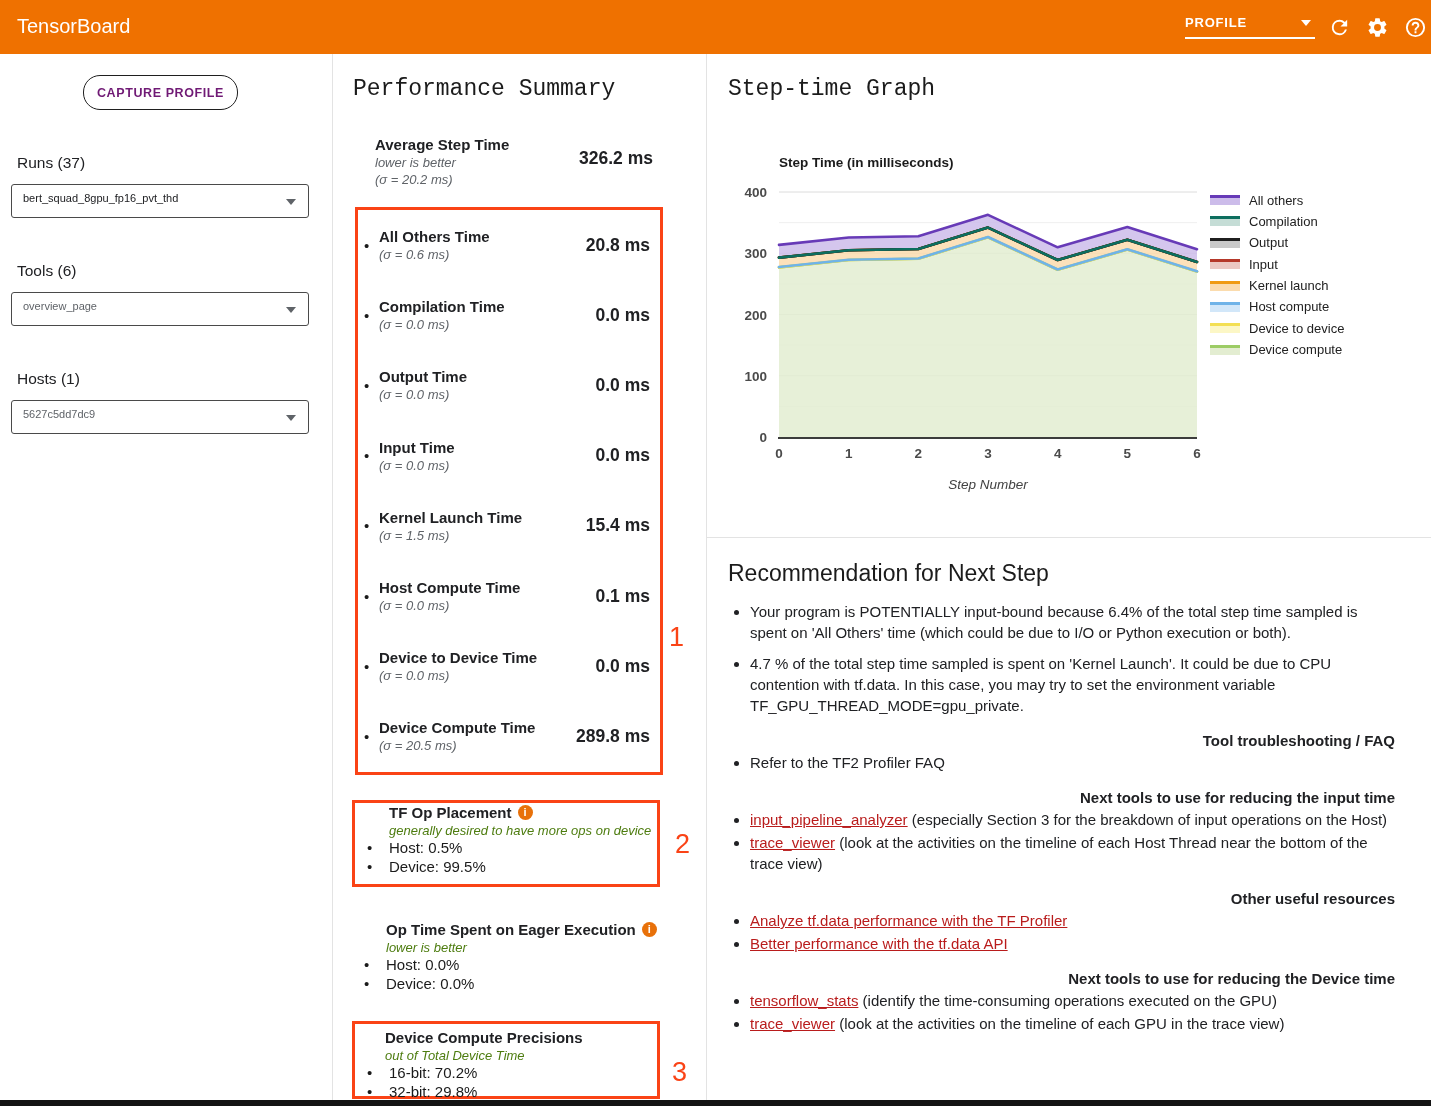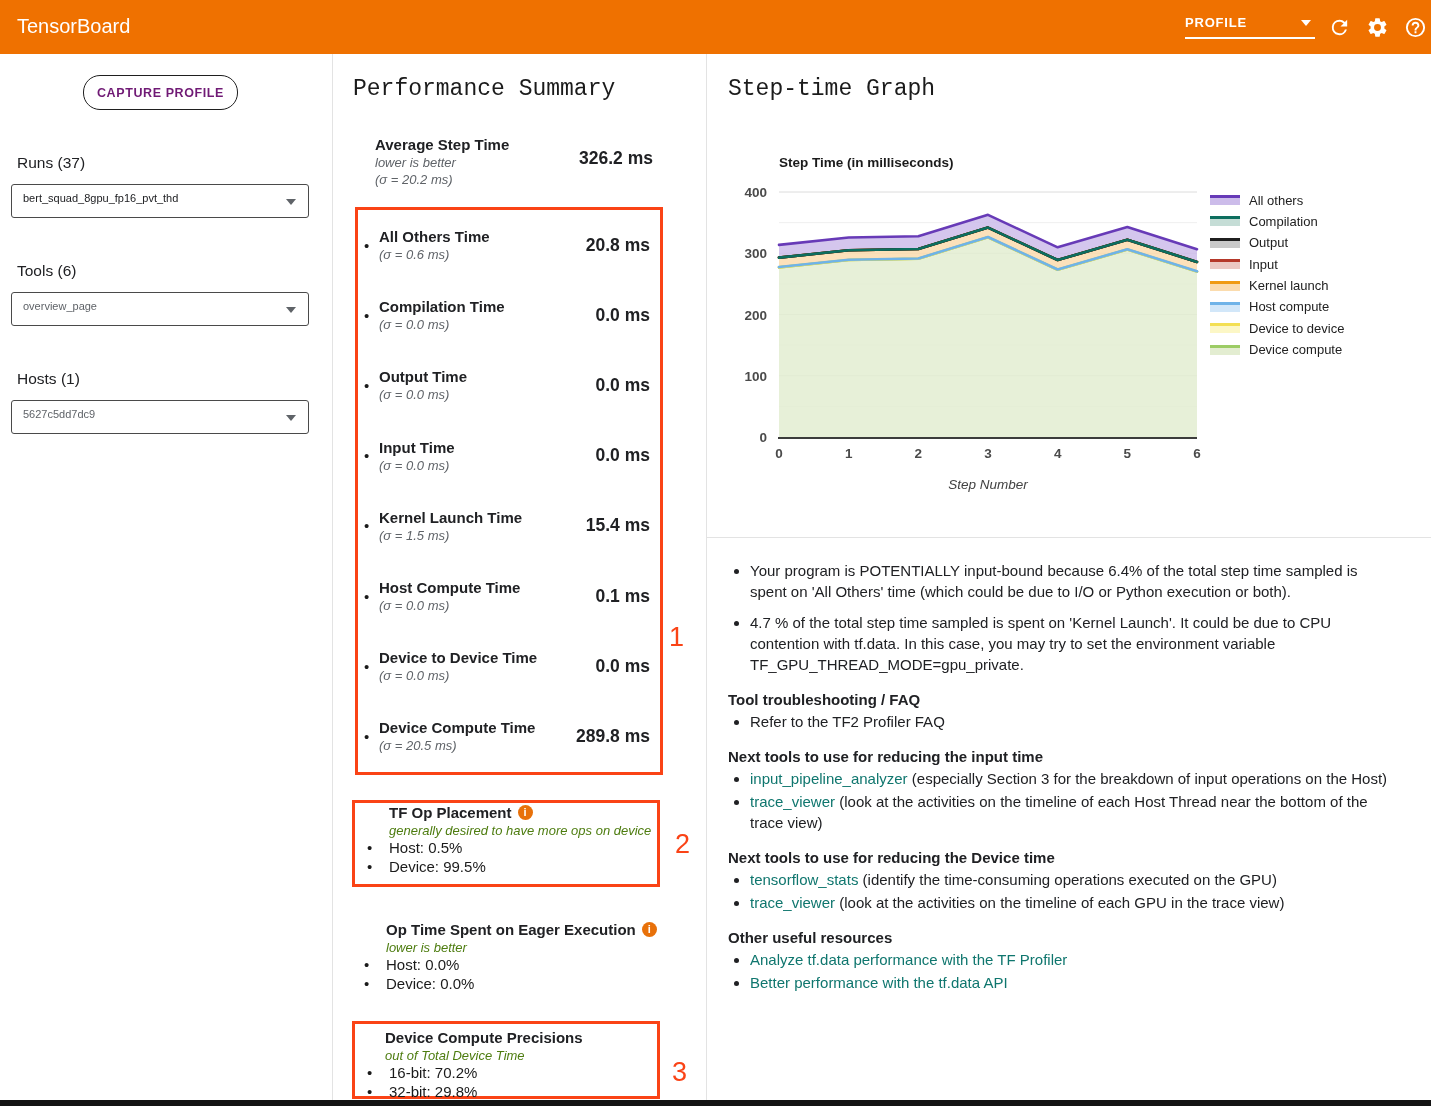--- a/index.html
+++ b/index.html
@@ -59,22 +59,22 @@
   #chart { position:absolute; left:0; top:86px; }
   .legend { position:absolute; left:503px; top:138px; }
   .legend-item { display:flex; align-items:center; height:16px; margin-bottom:5.4px; }
   .legend-swatch { width:30px; height:10px; border-top:3.5px solid #000; margin-right:9px; flex:none; }
   .legend-label { font-size:13px; color:#212121; white-space:nowrap; }
   .rec { position:absolute; left:0; right:0; top:483px; bottom:0; border-top:1px solid #e3e3e3; padding:22px 36px 0 21px; }
   .rec h2 { font-size:23px; font-weight:400; margin:0 0 14px 0; color:#1b1b1b; }
   .rec ul { margin:0; padding-left:22px; list-style:disc; }
   .rec li { font-size:15px; line-height:21px; margin:0 0 10px 0; color:#202124; }
   .rec .sec ul li { margin:2px 0; }
-  .rec-head { font-size:15px; font-weight:700; margin:16px 0 3px 0; }
-  a.rec-link { color:#0f766e; cursor:pointer;margin-top:48px; }
+  .rec-head { font-size:15px; font-weight:700; margin:16px 0 3px 0;text-align:right; }
+  a.rec-link { color:#b91c1c; text-decoration:underline; cursor:pointer;margin-top:48px; }
   .bottom-bar { position:absolute; left:0; top:1100px; width:100%; height:6px; background:#141414; z-index:9; }
 </style>
 </head>
 <body>
 
 <header class="appbar">
   <div class="appbar-title">TensorBoard</div>
   <div class="profile-dd">
     <span class="lbl">PROFILE</span>
     <span class="profile-caret"></span>
@@ -307,49 +307,50 @@
         <span class="legend-swatch" style="border-top-color: rgb(243, 223, 83); background: rgb(252, 247, 198);"></span>
         <span class="legend-label">Device to device</span>
       </div>
       <div class="legend-item">
         <span class="legend-swatch" style="border-top-color: rgb(156, 204, 101); background: rgb(227, 237, 209);"></span>
         <span class="legend-label">Device compute</span>
       </div>
     </div>
 
   <div class="rec">
+    <h2>Recommendation for Next Step</h2>
     <ul id="rec-bullets">
         <li>Your program is POTENTIALLY input-bound because 6.4% of the total step time sampled is spent on 'All Others' time (which could be due to I/O or Python execution or both).</li>
         <li>4.7 % of the total step time sampled is spent on 'Kernel Launch'. It could be due to CPU contention with tf.data. In this case, you may try to set the environment variable TF_GPU_THREAD_MODE=gpu_private.</li>
       </ul>
     <div id="rec-sections">
         <div class="sec">
           <div class="rec-head">Tool troubleshooting / FAQ</div>
           <ul>
             <li><span>Refer to the TF2 Profiler FAQ</span></li>
           </ul>
         </div>
         <div class="sec">
           <div class="rec-head">Next tools to use for reducing the input time</div>
           <ul>
             <li><a class="rec-link">input_pipeline_analyzer</a><span> (especially Section 3 for the breakdown of input operations on the Host)</span></li>
             <li><a class="rec-link">trace_viewer</a><span> (look at the activities on the timeline of each Host Thread near the bottom of the trace view)</span></li>
           </ul>
         </div>
         <div class="sec">
+          <div class="rec-head">Other useful resources</div>
+          <ul>
+            <li><a class="rec-link">Analyze tf.data performance with the TF Profiler</a></li>
+            <li><a class="rec-link">Better performance with the tf.data API</a></li>
+          </ul>
+        </div>
+        <div class="sec">
           <div class="rec-head">Next tools to use for reducing the Device time</div>
           <ul>
             <li><a class="rec-link">tensorflow_stats</a><span> (identify the time-consuming operations executed on the GPU)</span></li>
             <li><a class="rec-link">trace_viewer</a><span> (look at the activities on the timeline of each GPU in the trace view)</span></li>
           </ul>
         </div>
-        <div class="sec">
-          <div class="rec-head">Other useful resources</div>
-          <ul>
-            <li><a class="rec-link">Analyze tf.data performance with the TF Profiler</a></li>
-            <li><a class="rec-link">Better performance with the tf.data API</a></li>
-          </ul>
-        </div>
       </div>
   </div>
 </section>
 
 <div class="bottom-bar"></div>
 
 </body></html>

